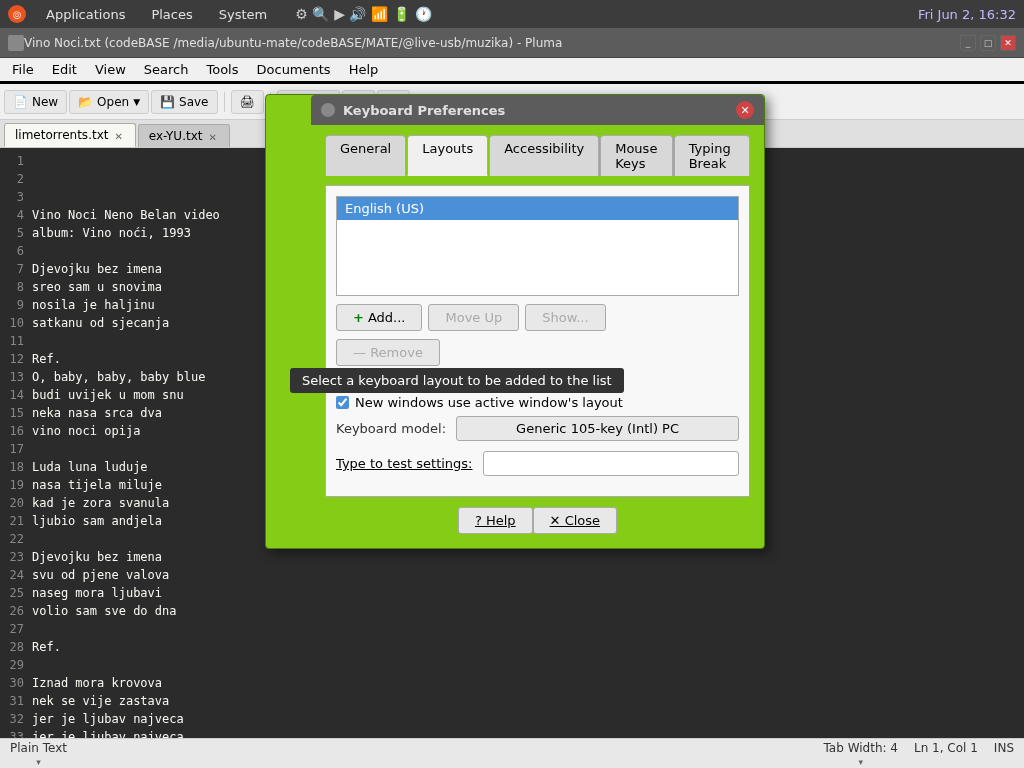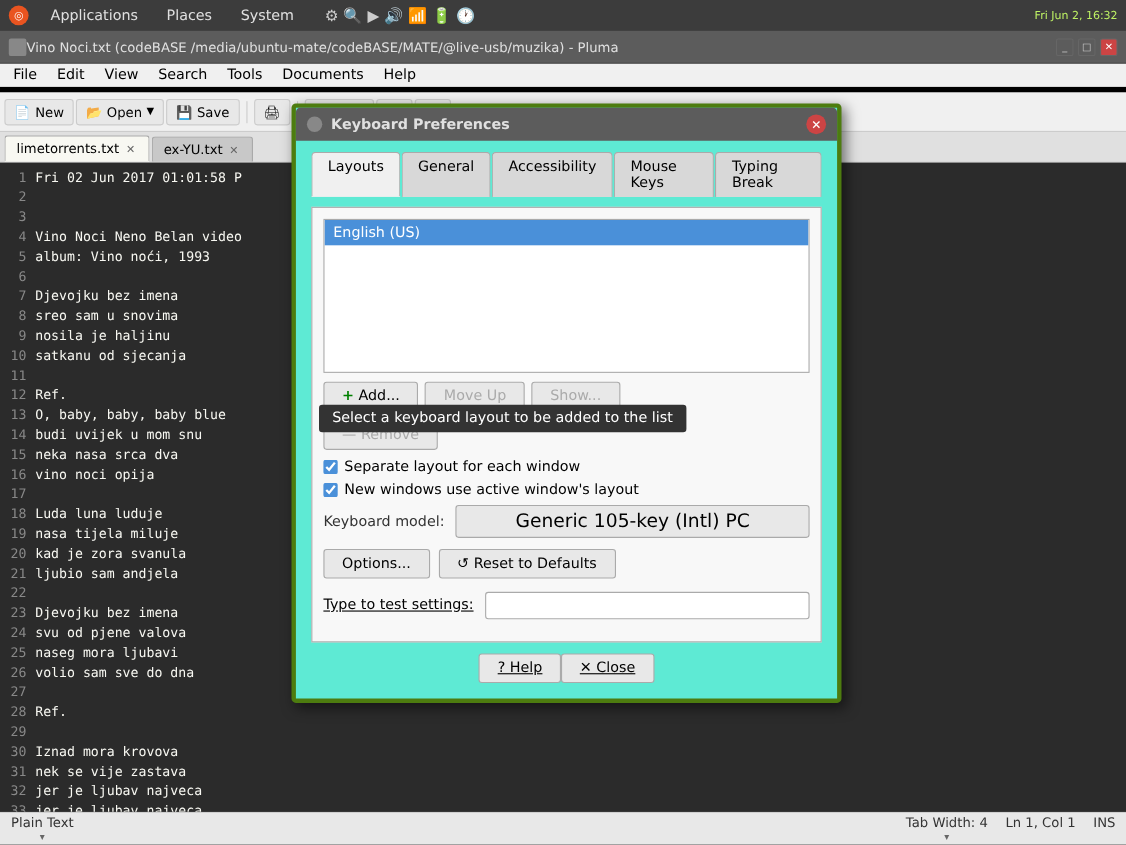--- a/index.html
+++ b/index.html
@@ -34,22 +34,22 @@
       background: #e95420;
       border-radius: 50%;
       display: flex; align-items: center; justify-content: center;
       color: white; font-size: 10px; font-weight: bold;
     }
     .top-bar-right {
       margin-left: auto;
       display: flex;
       align-items: center;
       gap: 10px;
-      font-size: 10px;
-      color: #bef264;
+      font-size: 13px;
+      color: #c4b5fd;
     }
 
     
     .app-title-bar {
       background: #5c5c5c;
       height: 30px;
       display: flex;
       align-items: center;
       padding: 0 8px;
       gap: 0;
@@ -78,21 +78,21 @@
     }
 
     
     .app-menu-bar {
       background: #f0f0f0;
       height: 26px;
       display: flex;
       align-items: center;
       padding: 0 4px;
       gap: 2px;
-      border-bottom: 5px solid #000000;
+      border-bottom: 3px solid #000000;
       font-size: 13px;
     }
     .app-menu-item {
       padding: 3px 8px;
       cursor: pointer;
       border-radius: 3px;
     }
 
     
     .toolbar {
@@ -207,25 +207,26 @@
       top: 0; left: 0; right: 0; bottom: 0;
       pointer-events: none;
     }
 
     
     .dialog {
       position: absolute;
       top: 94px;
       left: 265px;
       width: 500px;
-      background: #5eead4;
-      border: 4px solid #4d7c0f;
+      background: #84cc16;
+      border: 1px solid #4d7c0f;
       border-radius: 4px;
       box-shadow: 4px 4px 12px rgba(0,0,0,0.5);
       pointer-events: all;
+      padding-left: 45px;
     }
     .dialog-title-bar {
       background: #5c5c5c;
       color: #e0e0e0;
       padding: 6px 10px;
       display: flex;
       align-items: center;
       gap: 8px;
       border-radius: 4px 4px 0 0;
       font-size: 13px;
@@ -273,21 +274,21 @@
       border: 1px solid #aaa;
       background: #f8f8f8;
       padding: 10px;
       margin-top: -1px;
     }
 
     
     .layout-list {
       background: white;
       border: 1px solid #aaa;
-      height: 140px;
+      height: 100px;
       overflow-y: auto;
       margin-bottom: 8px;
     }
     .layout-list-item {
       padding: 4px 8px;
       font-size: 13px;
       cursor: pointer;
     }
     .layout-list-item.selected {
       background: #4a90d9;
@@ -337,21 +338,21 @@
       margin-bottom: 10px;
       font-size: 13px;
     }
     .kbd-model-label { color: #333; }
     .kbd-model-value {
       flex: 1;
       padding: 4px 10px;
       background: #e8e8e8;
       border: 1px solid #aaa;
       border-radius: 3px;
-      font-size: 17px;
+      font-size: 13px;
       text-align: center;
     }
 
     
     .action-row {
       display: flex;
       gap: 8px;
       margin-bottom: 12px;
     }
 
@@ -478,21 +479,20 @@
     <span>ex-YU.txt</span>
     <span class="tab-close">✕</span>
   </div>
 </div>
 
 <div class="main-content">
 
   <div class="text-editor">
     <div class="line">
       <span class="line-num">1</span>
-      <span class="line-text">Fri 02 Jun 2017 01:01:58 P</span>
     </div>
     <div class="line">
       <span class="line-num">2</span>
         <span class="line-text"></span>
     </div>
     <div class="line">
       <span class="line-num">3</span>
         <span class="line-text"></span>
     </div>
     <div class="line">
@@ -639,22 +639,22 @@
 
     <div class="dialog-title-bar">
       <div class="dialog-title-icon"></div>
       <span>Keyboard Preferences</span>
       <div class="dialog-close-btn">✕</div>
     </div>
 
     <div class="dialog-body">
 
       <div class="dialog-tabs">
+        <div class="dialog-tab">General</div>
         <div class="dialog-tab active">Layouts</div>
-        <div class="dialog-tab">General</div>
         <div class="dialog-tab">Accessibility</div>
         <div class="dialog-tab">Mouse Keys</div>
         <div class="dialog-tab">Typing Break</div>
       </div>
 
       <div class="dialog-tab-content">
 
         <div class="layout-list">
           <div class="layout-list-item selected">English (US)</div>
         </div>
@@ -678,24 +678,20 @@
         <div class="check-row">
           <input type="checkbox" checked="" id="chk2" style="">
           <label for="chk2">New windows use active window's layout</label>
         </div>
 
         <div class="kbd-model-row">
           <span class="kbd-model-label">Keyboard model:</span>
           <div class="kbd-model-value">Generic 105-key (Intl) PC</div>
         </div>
 
-        <div class="action-row">
-          <div class="dlg-btn">Options...</div>
-          <div class="dlg-btn">↺ Reset to Defaults</div>
-        </div>
 
         <div class="test-row">
           <span>Type to test settings:</span>
           <input type="text" class="test-input" style="">
         </div>
       </div>
 
       <div class="bottom-btn-row" style="margin-top:10px;">
         <div class="dlg-btn">? Help</div>
         <div class="dlg-btn">✕ Close</div>

